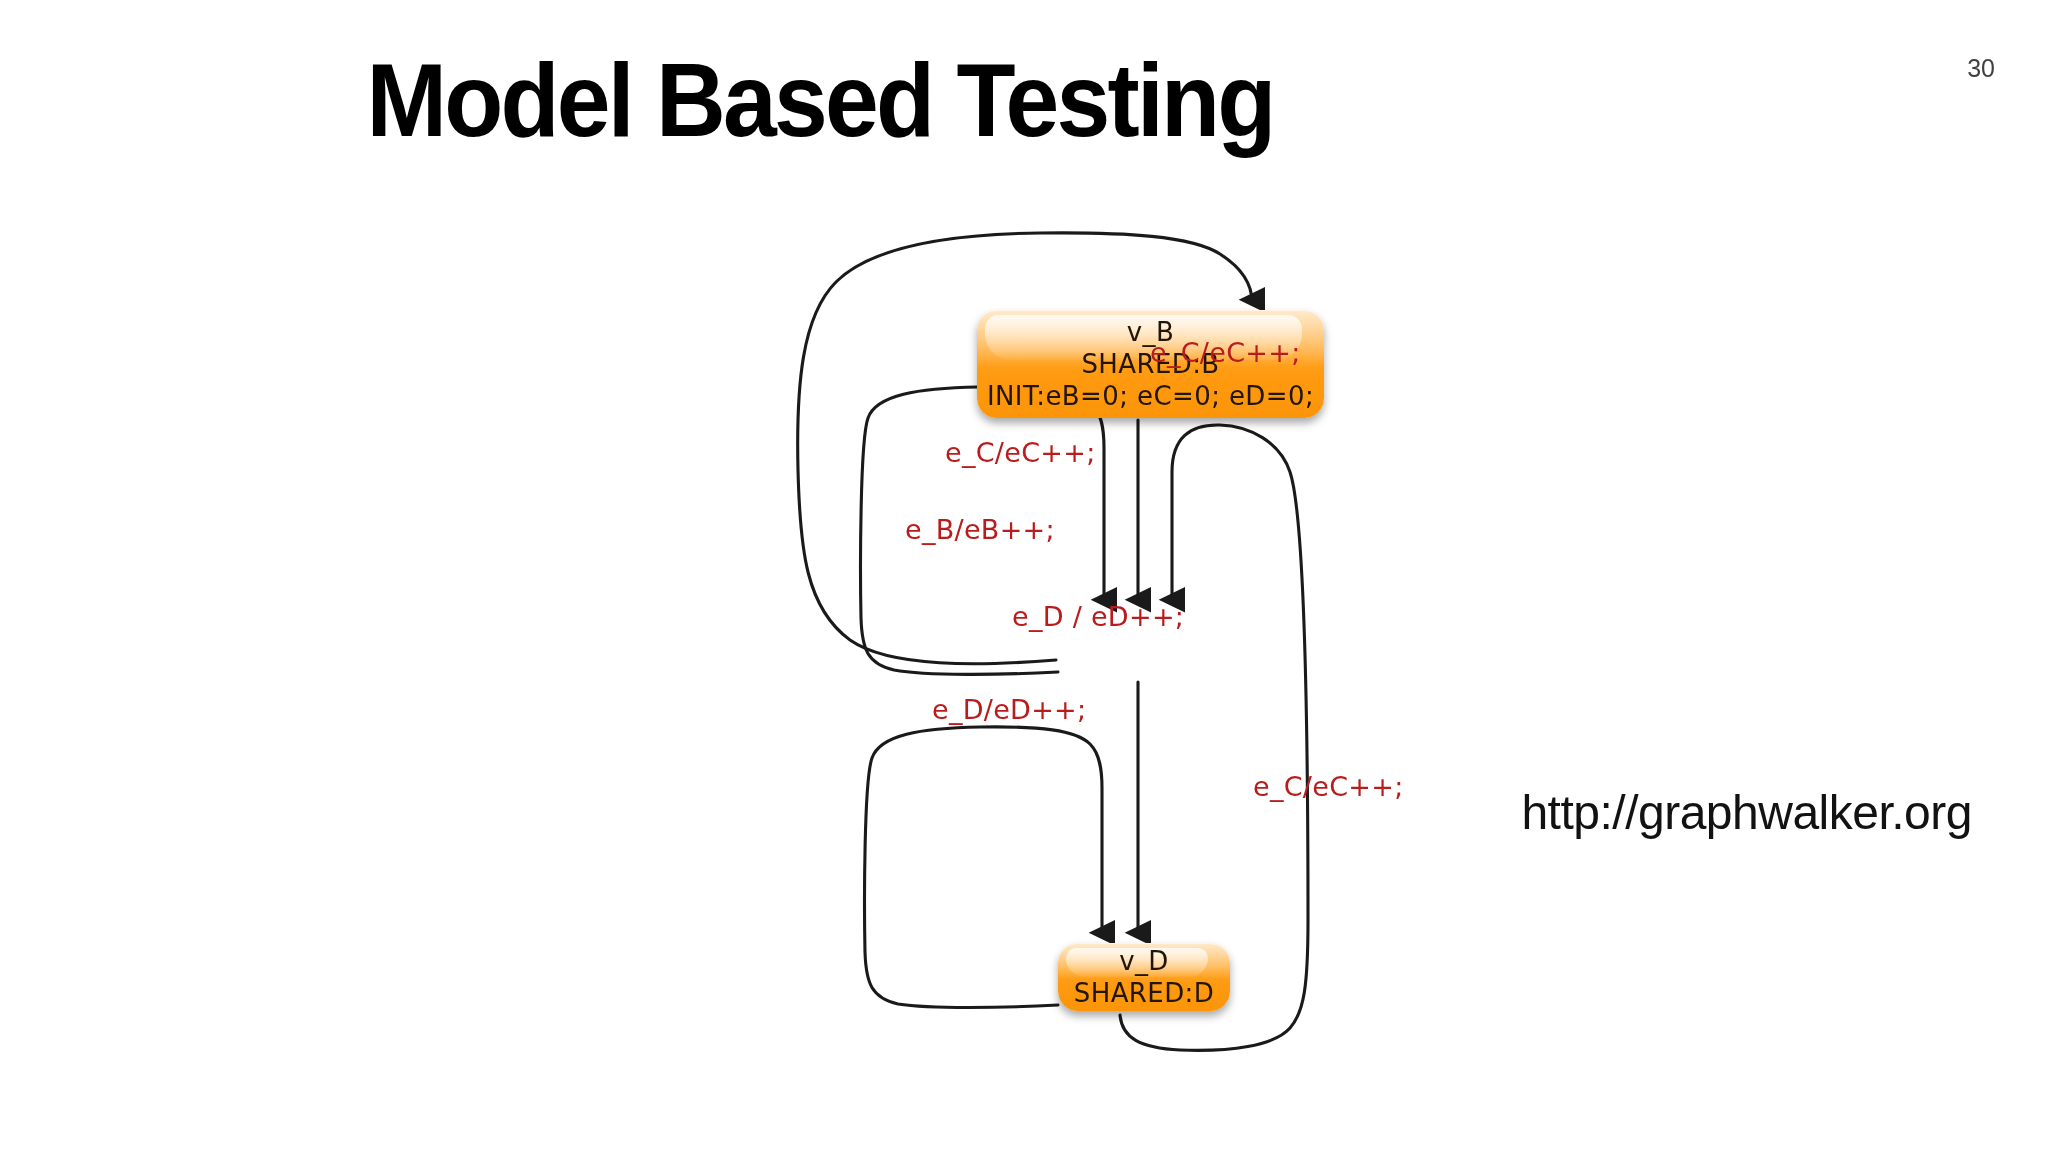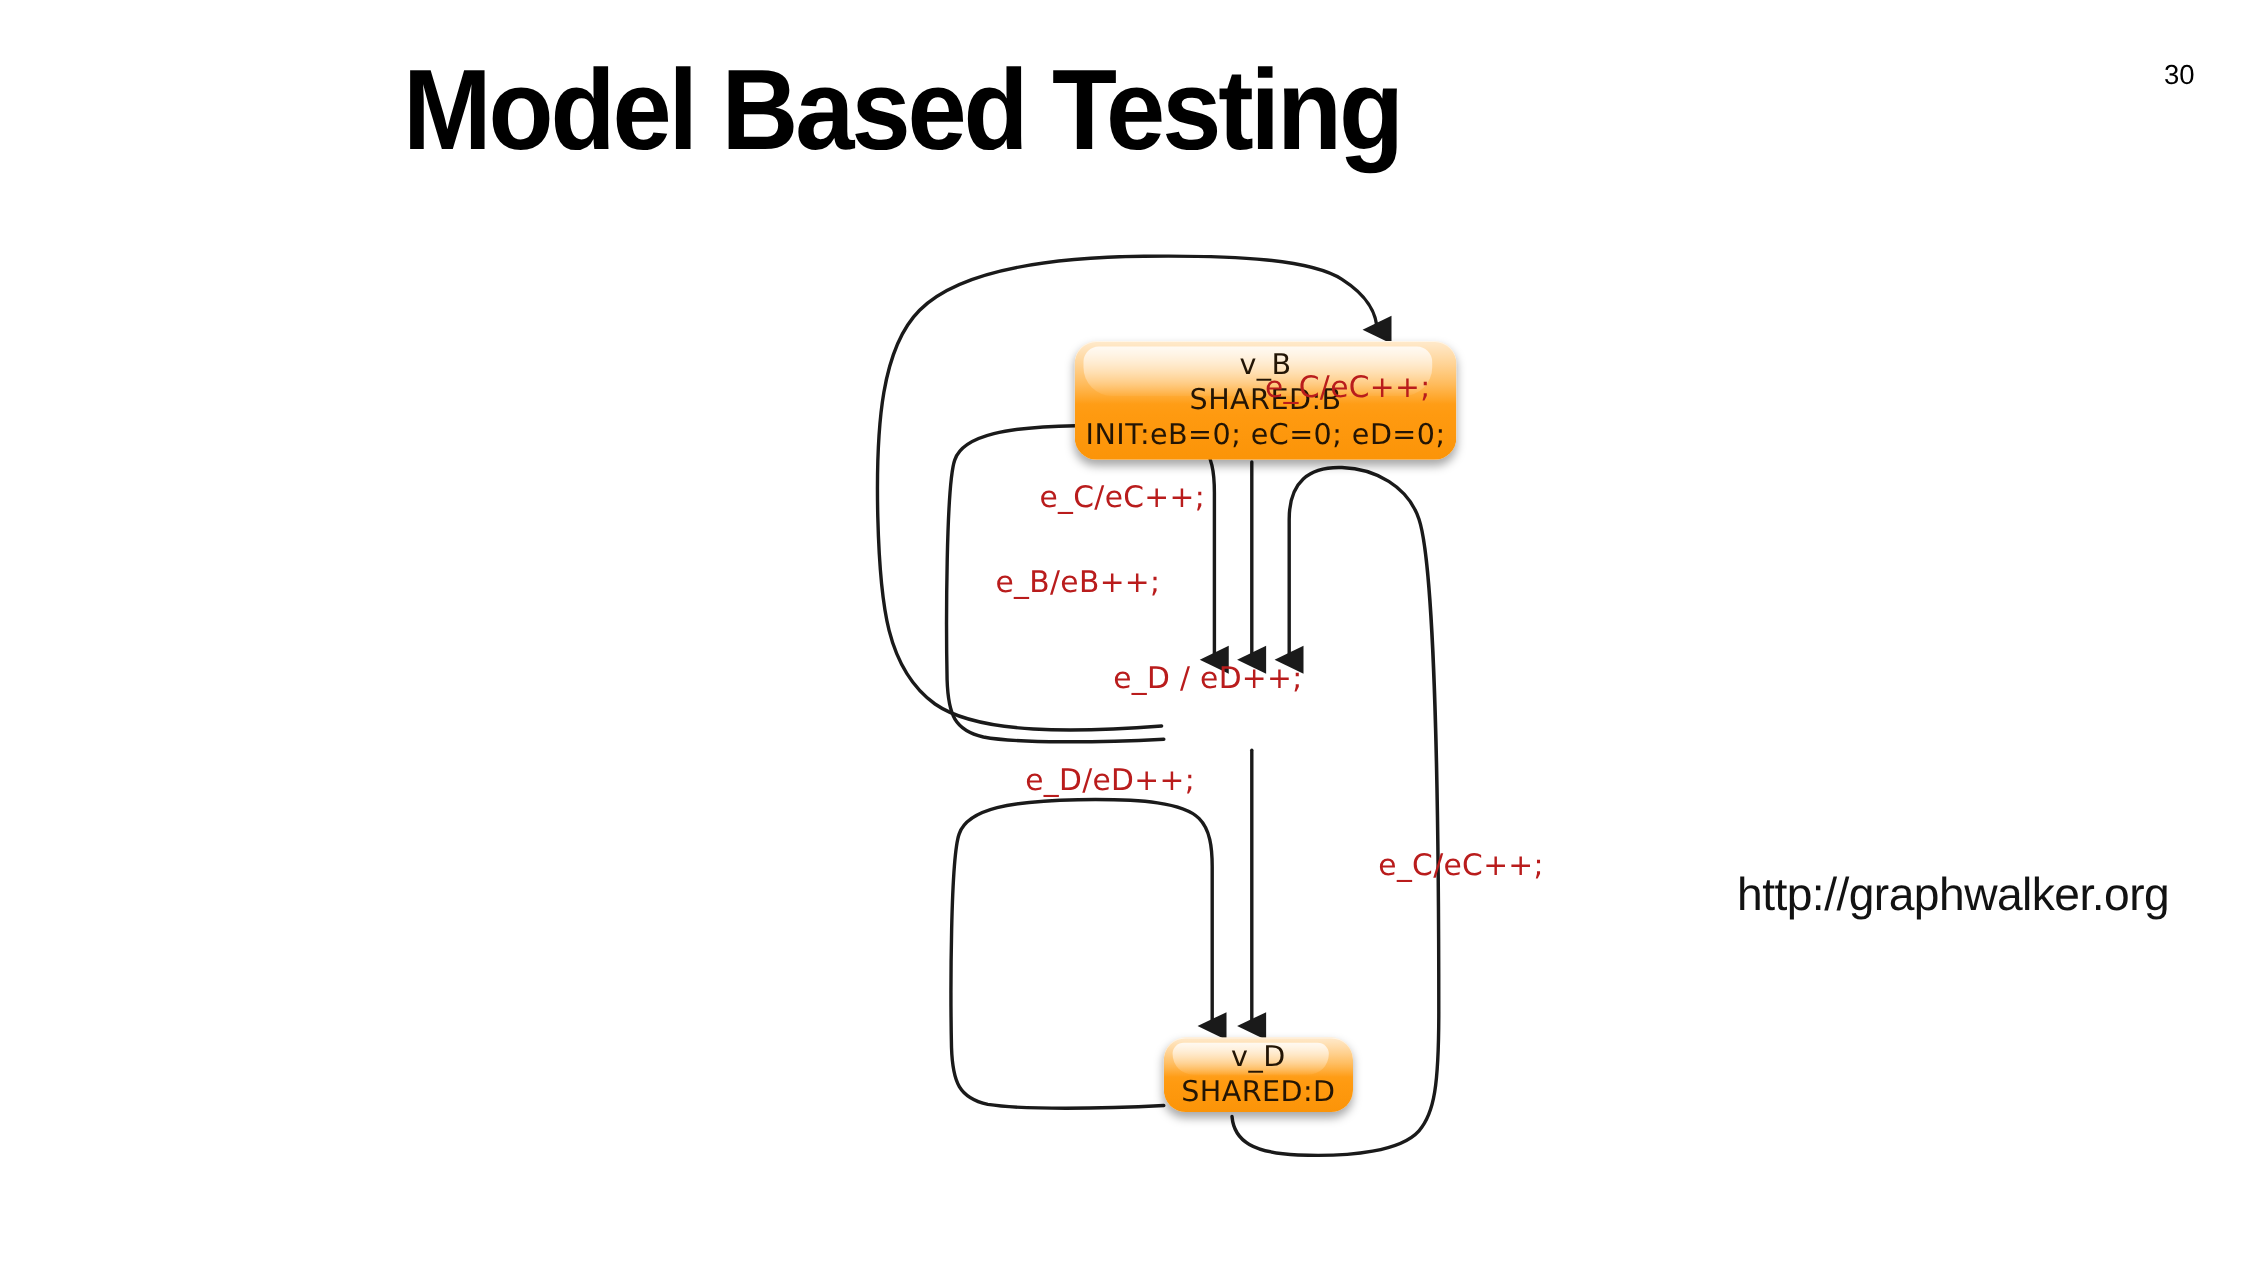--- a/index.html
+++ b/index.html
@@ -41,30 +41,30 @@
     white-space: nowrap;
   }
 
   
   #slide-number {
     position: absolute;
     right: 53px;
     top: 56px;
     font-size: 25px;
     line-height: 25px;
-    color: #000000;
+    color: #404040;
     font-family: "Liberation Sans", sans-serif;
   }
 
   
   #footer-url {
     position: absolute;
     right: 76px;
     bottom: 60px;
-    font-size: 42px;
+    font-size: 48px;
     line-height: 46px;
     color: #121212;
     font-family: "Liberation Sans", sans-serif;
     letter-spacing: -0.5px;
     white-space: nowrap;
   }
 
   
   #diagram {
     position: absolute;

